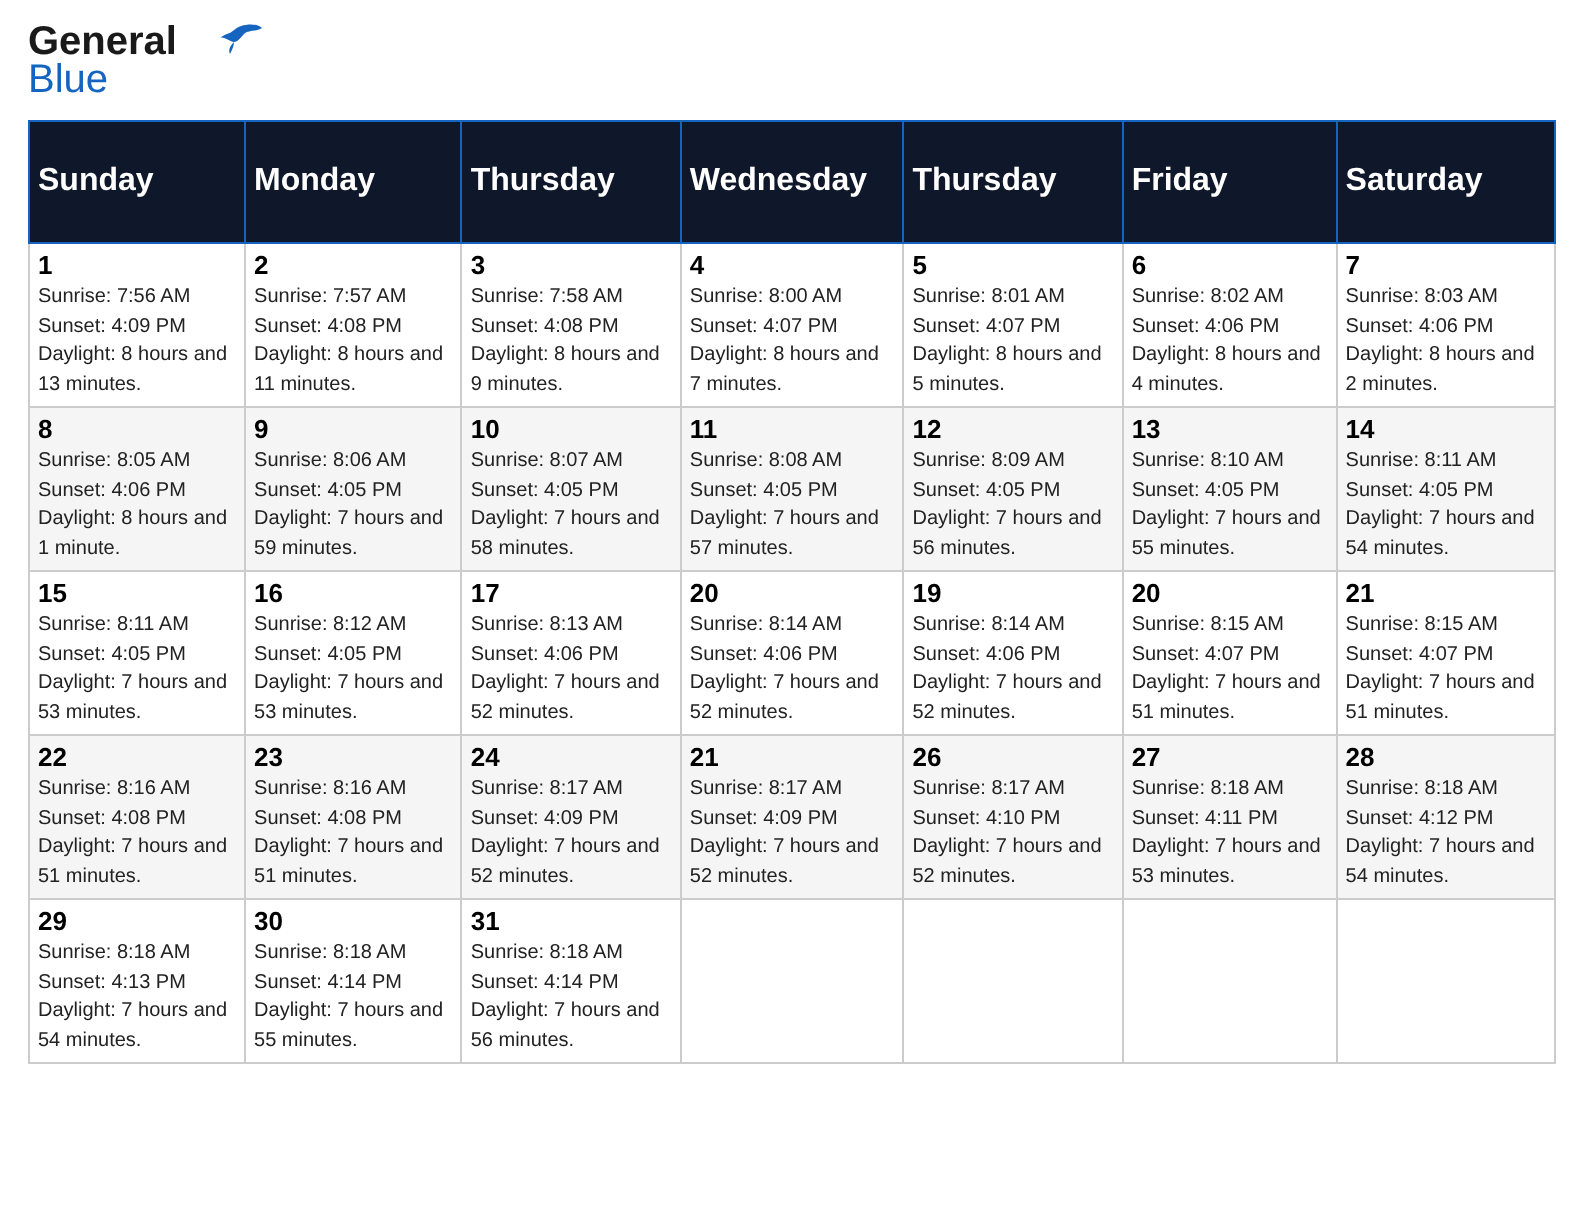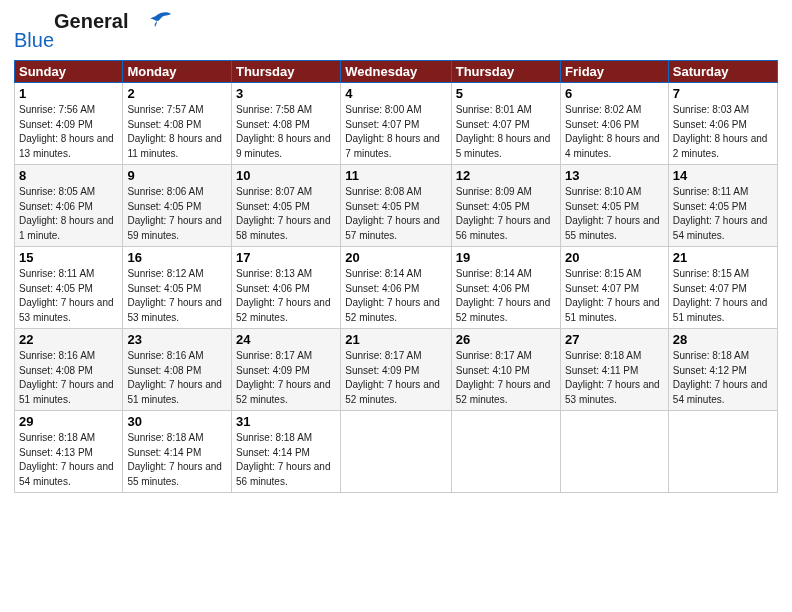--- a/index.html
+++ b/index.html
@@ -24,45 +24,44 @@
     }
     .logo {
       display: flex;
       flex-direction: column;
       align-items: flex-start;
     }
     .logo-row {
       display: flex;
       align-items: center;
       gap: 14px;
-      margin-left: 40px;
     }
     .title-area {
       text-align: right;
     }
     .month-title {
       font-size: 32px;
       font-weight: bold;
       color: #1a1a1a;
     }
     .location {
       font-size: 15px;
       color: #444;
     }
     .calendar {
       width: 100%;
       border-collapse: collapse;
       font-size: 10.5px;
     }
     .calendar th {
-      background: #7f1d1d;
+      background: #0f172a;
       color: #fff;
-      padding: 3px 4px;
+      padding: 21px 4px;
       text-align: left;
-      font-size: 13px;
+      font-size: 16px;
       font-weight: bold;
       border: 1px solid #1565c0;
     }
     .calendar td {
       border: 1px solid #ccc;
       vertical-align: top;
       padding: 3px 4px;
       width: 113px;
       background: #fff;
       height: 82px;

